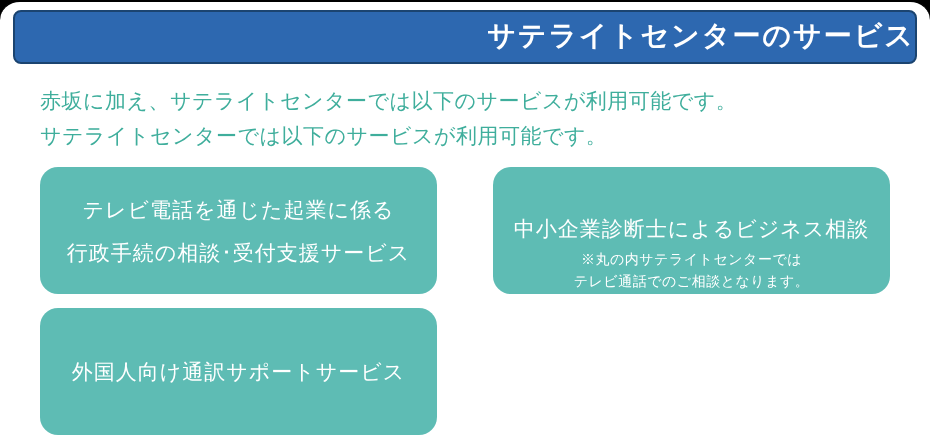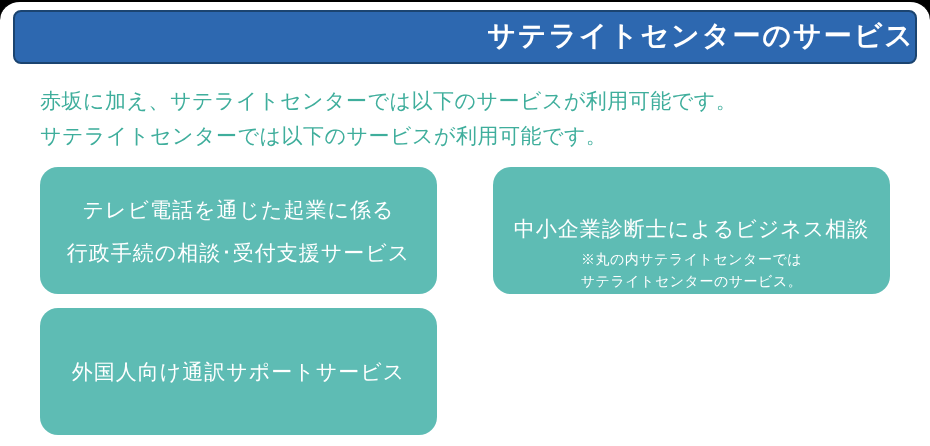--- a/index.html
+++ b/index.html
@@ -95,21 +95,21 @@
   <div class="cards-grid">
 
     <div class="card">
       <div class="line">テレビ電話を通じた起業に係る</div>
       <div class="line">行政手続の相談･受付支援サービス</div>
     </div>
 
     <div class="card">
       <div class="card-main">中小企業診断士によるビジネス相談</div>
       <div class="note">※丸の内サテライトセンターでは</div>
-      <div class="note">サテライトセンターのサービス。</div>
+      <div class="note">テレビ通話でのご相談となります。</div>
     </div>
 
 
     <div class="card">
       <div class="line">外国人向け通訳サポートサービス</div>
     </div>
 
   </div>
 
 </div>

